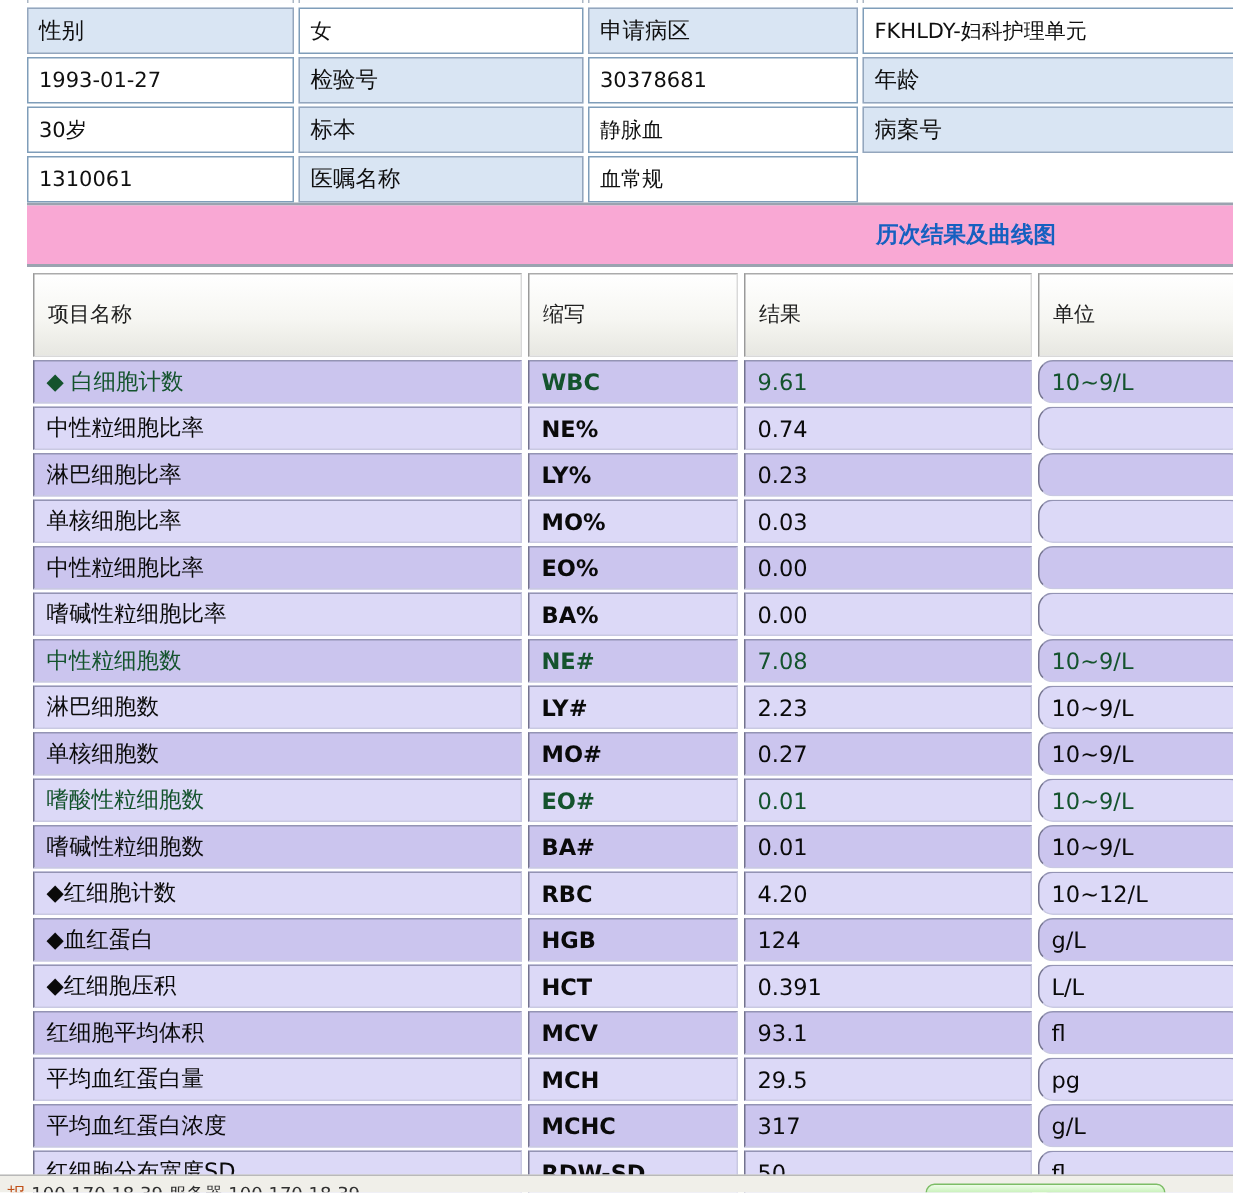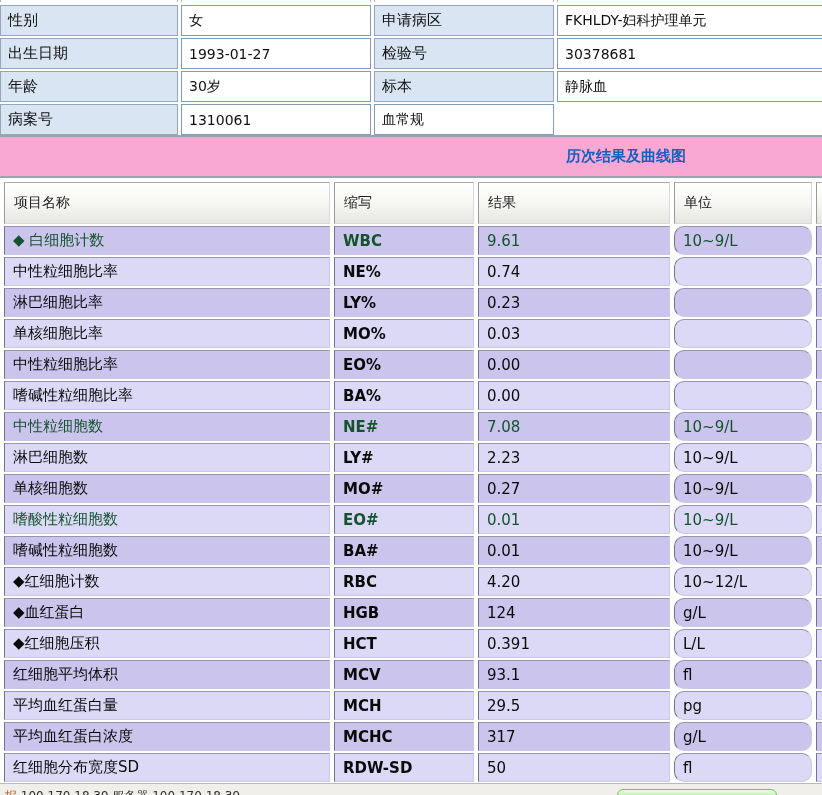--- a/index.html
+++ b/index.html
@@ -1,19 +1,19 @@
 <!DOCTYPE html>
 <html><head>
 <meta charset="utf-8">
 <style>
   * { margin:0; padding:0; box-sizing:border-box; }
   body { background:#ffffff; font-family:"DejaVu Sans", sans-serif; }
   .screen {
     position:relative; width:822px; height:795px;
-    overflow:hidden; background:#ffffff;
+    overflow:hidden; background:#ffffff;padding-left:18px;
   }
 
   
   .topform {
     width:831px;
     display:grid;
     grid-template-columns:178px 190px 180px 274px;
     grid-auto-rows:31px;
     column-gap:3px; row-gap:2px;
     padding-top:3px;
@@ -48,21 +48,21 @@
   }
   .band-bottom { width:822px; height:2px; background:#9ba3b0; }
 
   
   table.results {
     margin-top:2px;
     width:880px; table-layout:fixed;
     border-collapse:separate; border-spacing:4px 2px;
   }
   table.results th {
-    height:42px; font-weight:normal; font-size:14px; color:#202020;
+    height:56px; font-weight:normal; font-size:14px; color:#202020;
     text-align:left; padding-left:9px;
     background:linear-gradient(180deg,#ffffff 0%,#f6f6f2 55%,#e7e7e1 100%);
     border:1px solid; border-color:#ababab #d9d9d9 #d9d9d9 #9a9a9a;
     overflow:hidden; white-space:nowrap;
   }
   table.results td {
     height:29px; padding:0 0 0 8px;
     border:1px solid; border-color:#9494b4 #c9c9e2 #c9c9e2 #73738e;
     overflow:hidden; white-space:nowrap;
     font-size:15px; color:#0a0a0a;
@@ -102,32 +102,32 @@
     <div></div>
     <div></div>
   </div>
 
   <div class="topform">
     <div class="fcell flabel">性别</div>
     <div class="fcell fvalue">女</div>
     <div class="fcell flabel">申请病区</div>
     <div class="fcell fvalue">FKHLDY-妇科护理单元</div>
 
-    <div class="fcell flabel">出生日期</div>
     <div class="fcell fvalue">1993-01-27</div>
     <div class="fcell flabel">检验号</div>
     <div class="fcell fvalue">30378681</div>
 
     <div class="fcell flabel">年龄</div>
     <div class="fcell fvalue">30岁</div>
     <div class="fcell flabel">标本</div>
     <div class="fcell fvalue">静脉血</div>
 
     <div class="fcell flabel">病案号</div>
     <div class="fcell fvalue">1310061</div>
+    <div class="fcell flabel">医嘱名称</div>
     <div class="fcell fvalue">血常规</div>
   </div>
 
   <div class="divider"></div>
   <div class="band">
     <a href="#">历次结果及曲线图</a>
   </div>
   <div class="band-bottom"></div>
 
   <table class="results">

